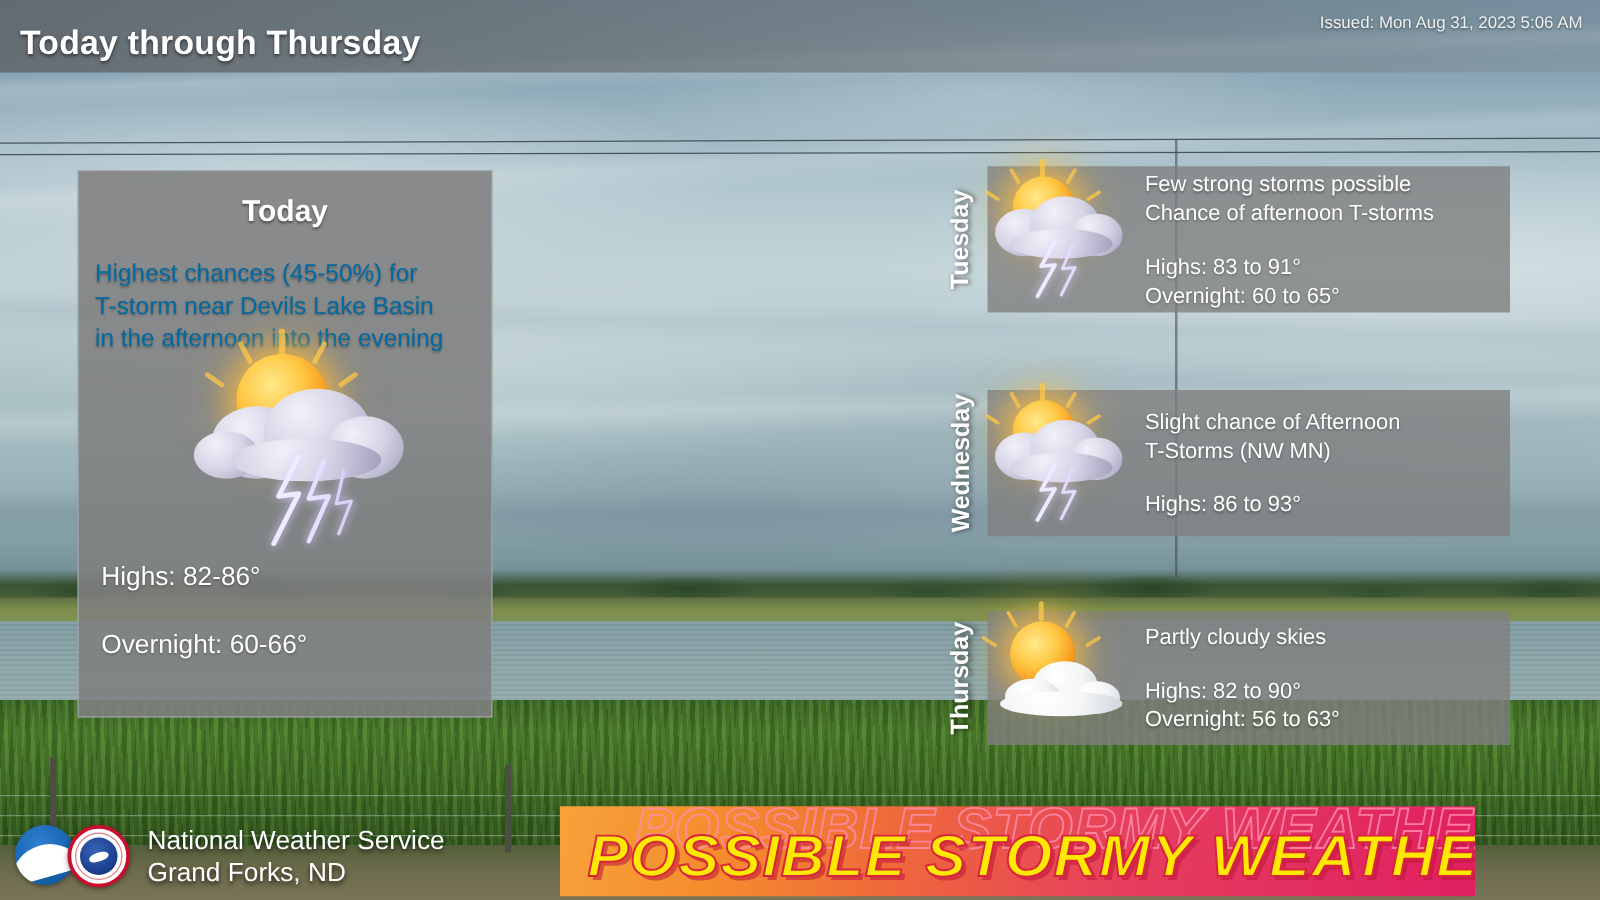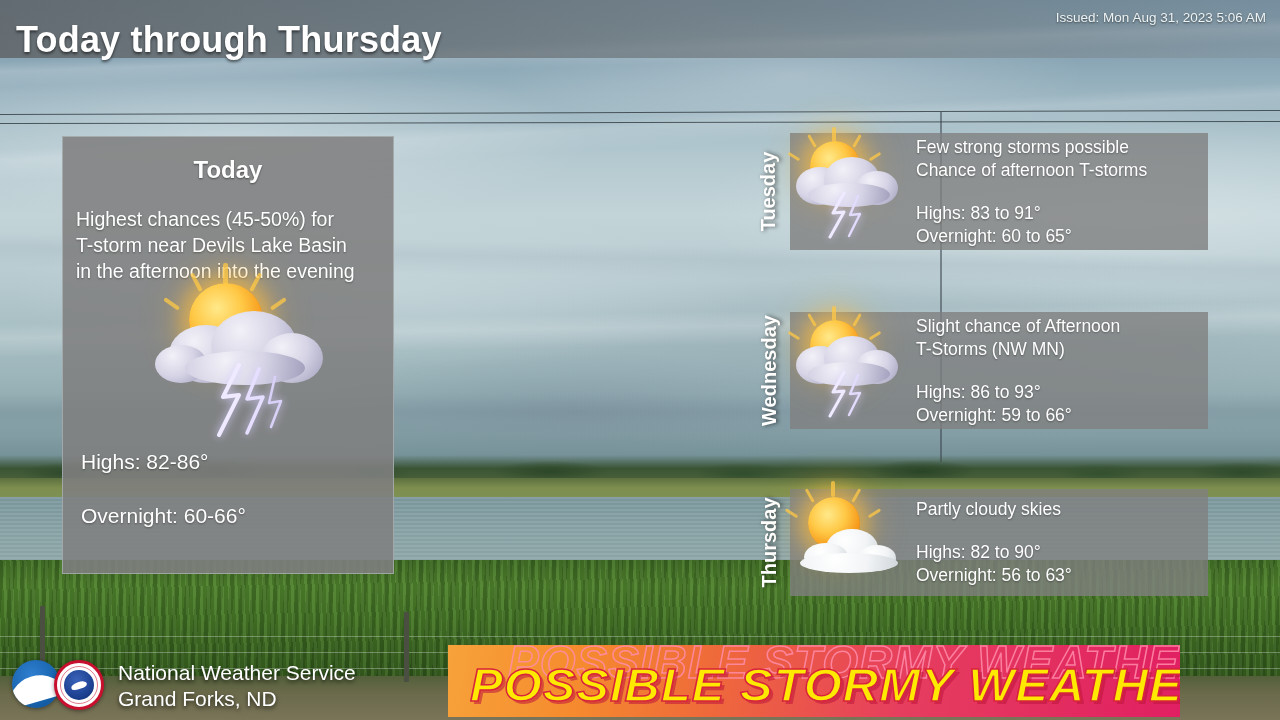--- a/index.html
+++ b/index.html
@@ -100,21 +100,21 @@
     position:absolute; width:5px; background:#4a4f42; border-radius:1px;
   }
 
   
   .header-bar {
     position:absolute; left:0; top:0; width:1280px; height:58px;
     background:linear-gradient(90deg, rgba(96,101,104,.86) 0%, rgba(112,121,126,.72) 55%, rgba(128,142,148,.40) 100%);
   }
   .page-title {
     position:absolute; left:16px; top:19px;
-    font-size:36px; font-weight:bold; color:#ffffff;
+    font-size:27px; font-weight:bold; color:#ffffff;
     letter-spacing:.2px;
     text-shadow:0 2px 3px rgba(0,0,0,.55);
   }
   .issued {
     position:absolute; right:14px; top:10px;
     font-size:13.5px; color:#eef3f4; font-weight:normal;
     text-shadow:0 1px 2px rgba(0,0,0,.5);
   }
 
   
@@ -123,21 +123,21 @@
     background:rgba(128,128,128,.88);
     border:1px solid rgba(190,198,202,.55);
   }
   .today-title {
     margin-top:19px; text-align:center;
     font-size:24px; font-weight:bold; color:#fff;
     text-shadow:0 1px 2px rgba(0,0,0,.45);
   }
   .today-body {
     margin:22px 16px 0 13px;
-    font-size:19.5px; line-height:26px; color:#ffffff;
+    font-size:19.5px; line-height:26px; color:#0369a1;
     text-shadow:0 1px 2px rgba(0,0,0,.35);
   }
   .today-body div { white-space:nowrap; }
 
   .today-icon {
     position:absolute; left:92px; top:140px; width:180px; height:160px;
   }
   .today-temps {
     position:absolute; left:18px; bottom:30px;
     font-size:21px; color:#ffffff; line-height:54px;
@@ -372,21 +372,20 @@
           <svg class="bolt" style="left:36px; top:58px;" width="56" height="48" viewBox="0 0 56 48">
             <polyline points="18,2 7,22 18,21 4,46" fill="none" stroke="#efeaff" stroke-width="3" stroke-linecap="round" stroke-linejoin="round"></polyline>
             <polyline points="32,5 24,24 34,23 23,45" fill="none" stroke="#e2dbfb" stroke-width="2.4" stroke-linecap="round" stroke-linejoin="round"></polyline>
           </svg>
         </div>
       </div>
       <div class="day-text">
         <div class="desc">Slight chance of Afternoon</div>
         <div class="desc">T-Storms (NW MN)</div>
         <div class="temps">Highs: 86 to 93°</div>
-        <div>Overnight: 59 to 66°</div>
       </div>
     </div>
   </div>
 
   <div class="day-row" style="left:752px; top:489px; width:456px; height:107px;">
     <div class="day-label">
       <span>Thursday</span>
     </div>
     <div class="day-card">
       <div class="day-icon">

